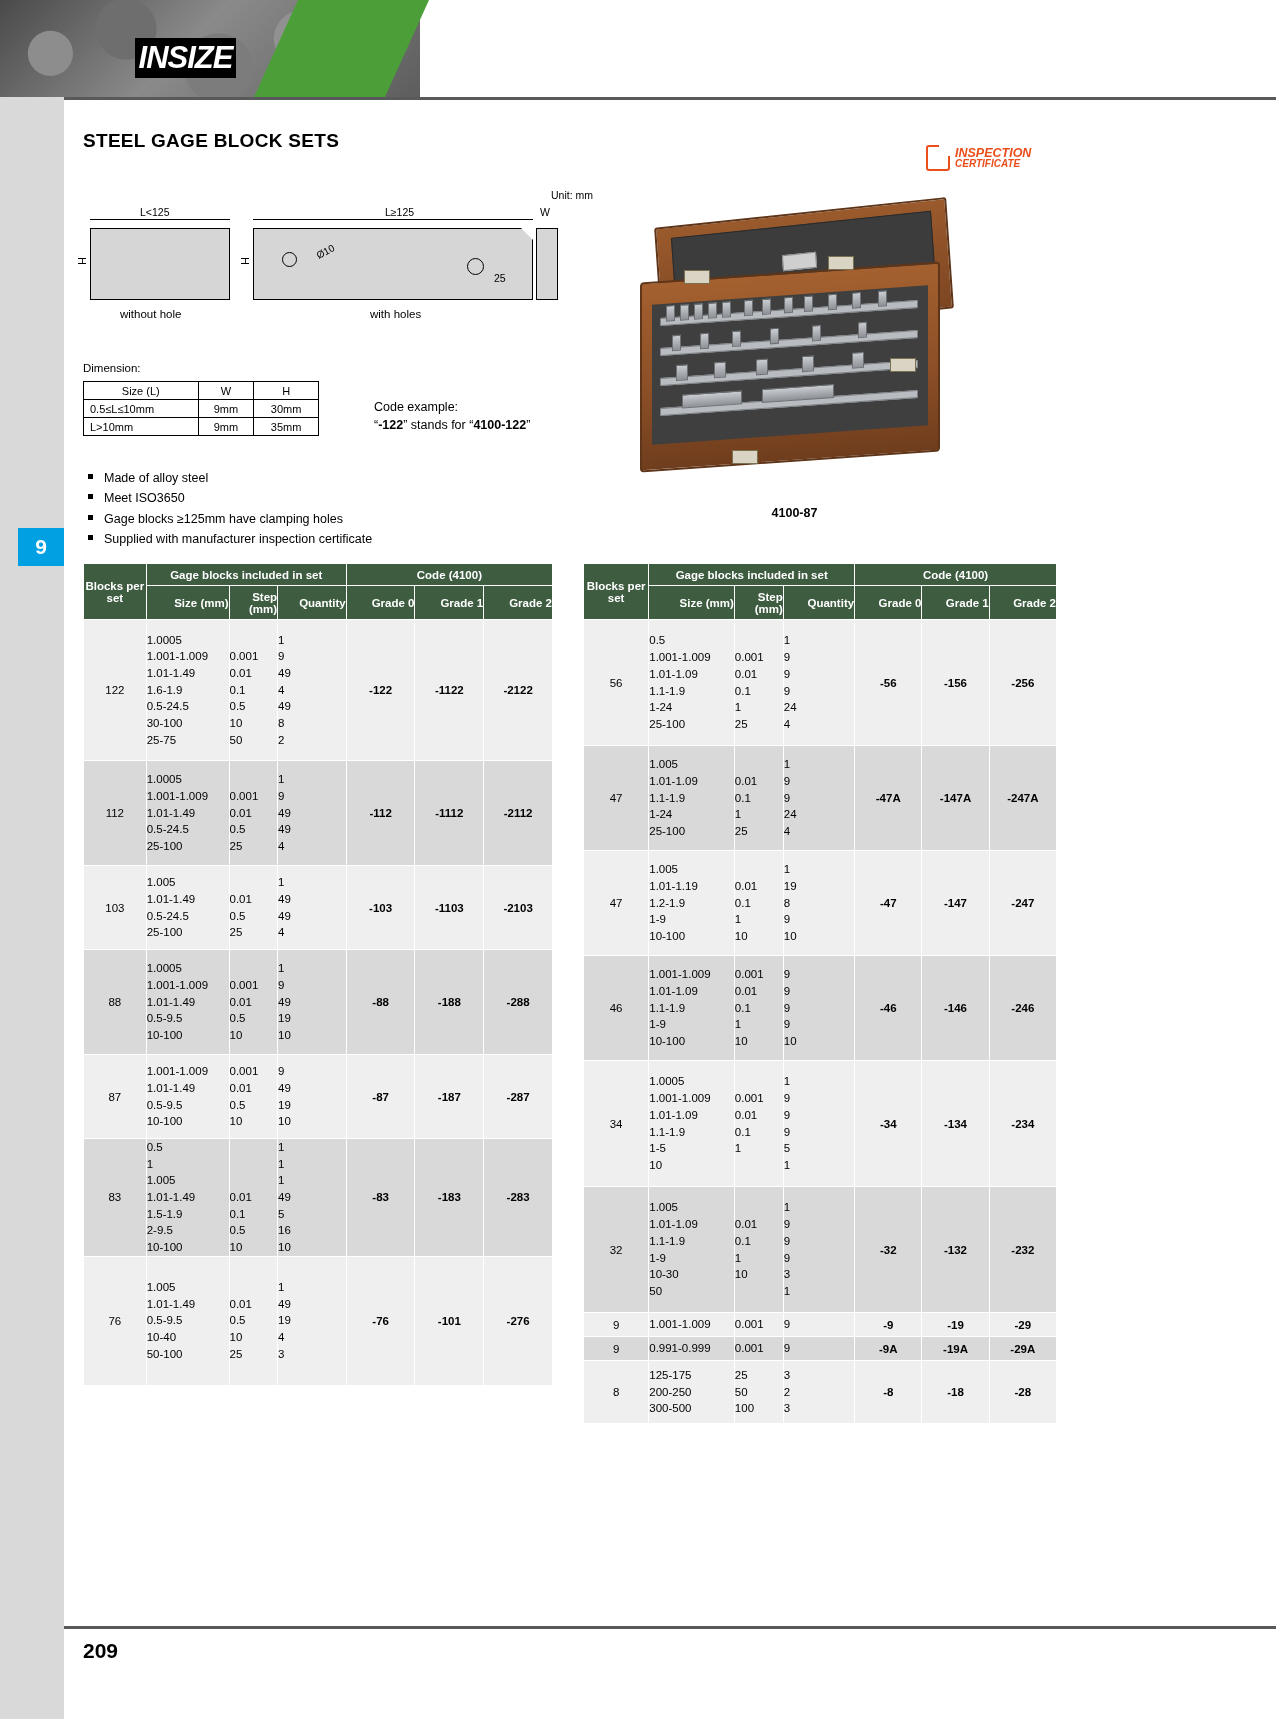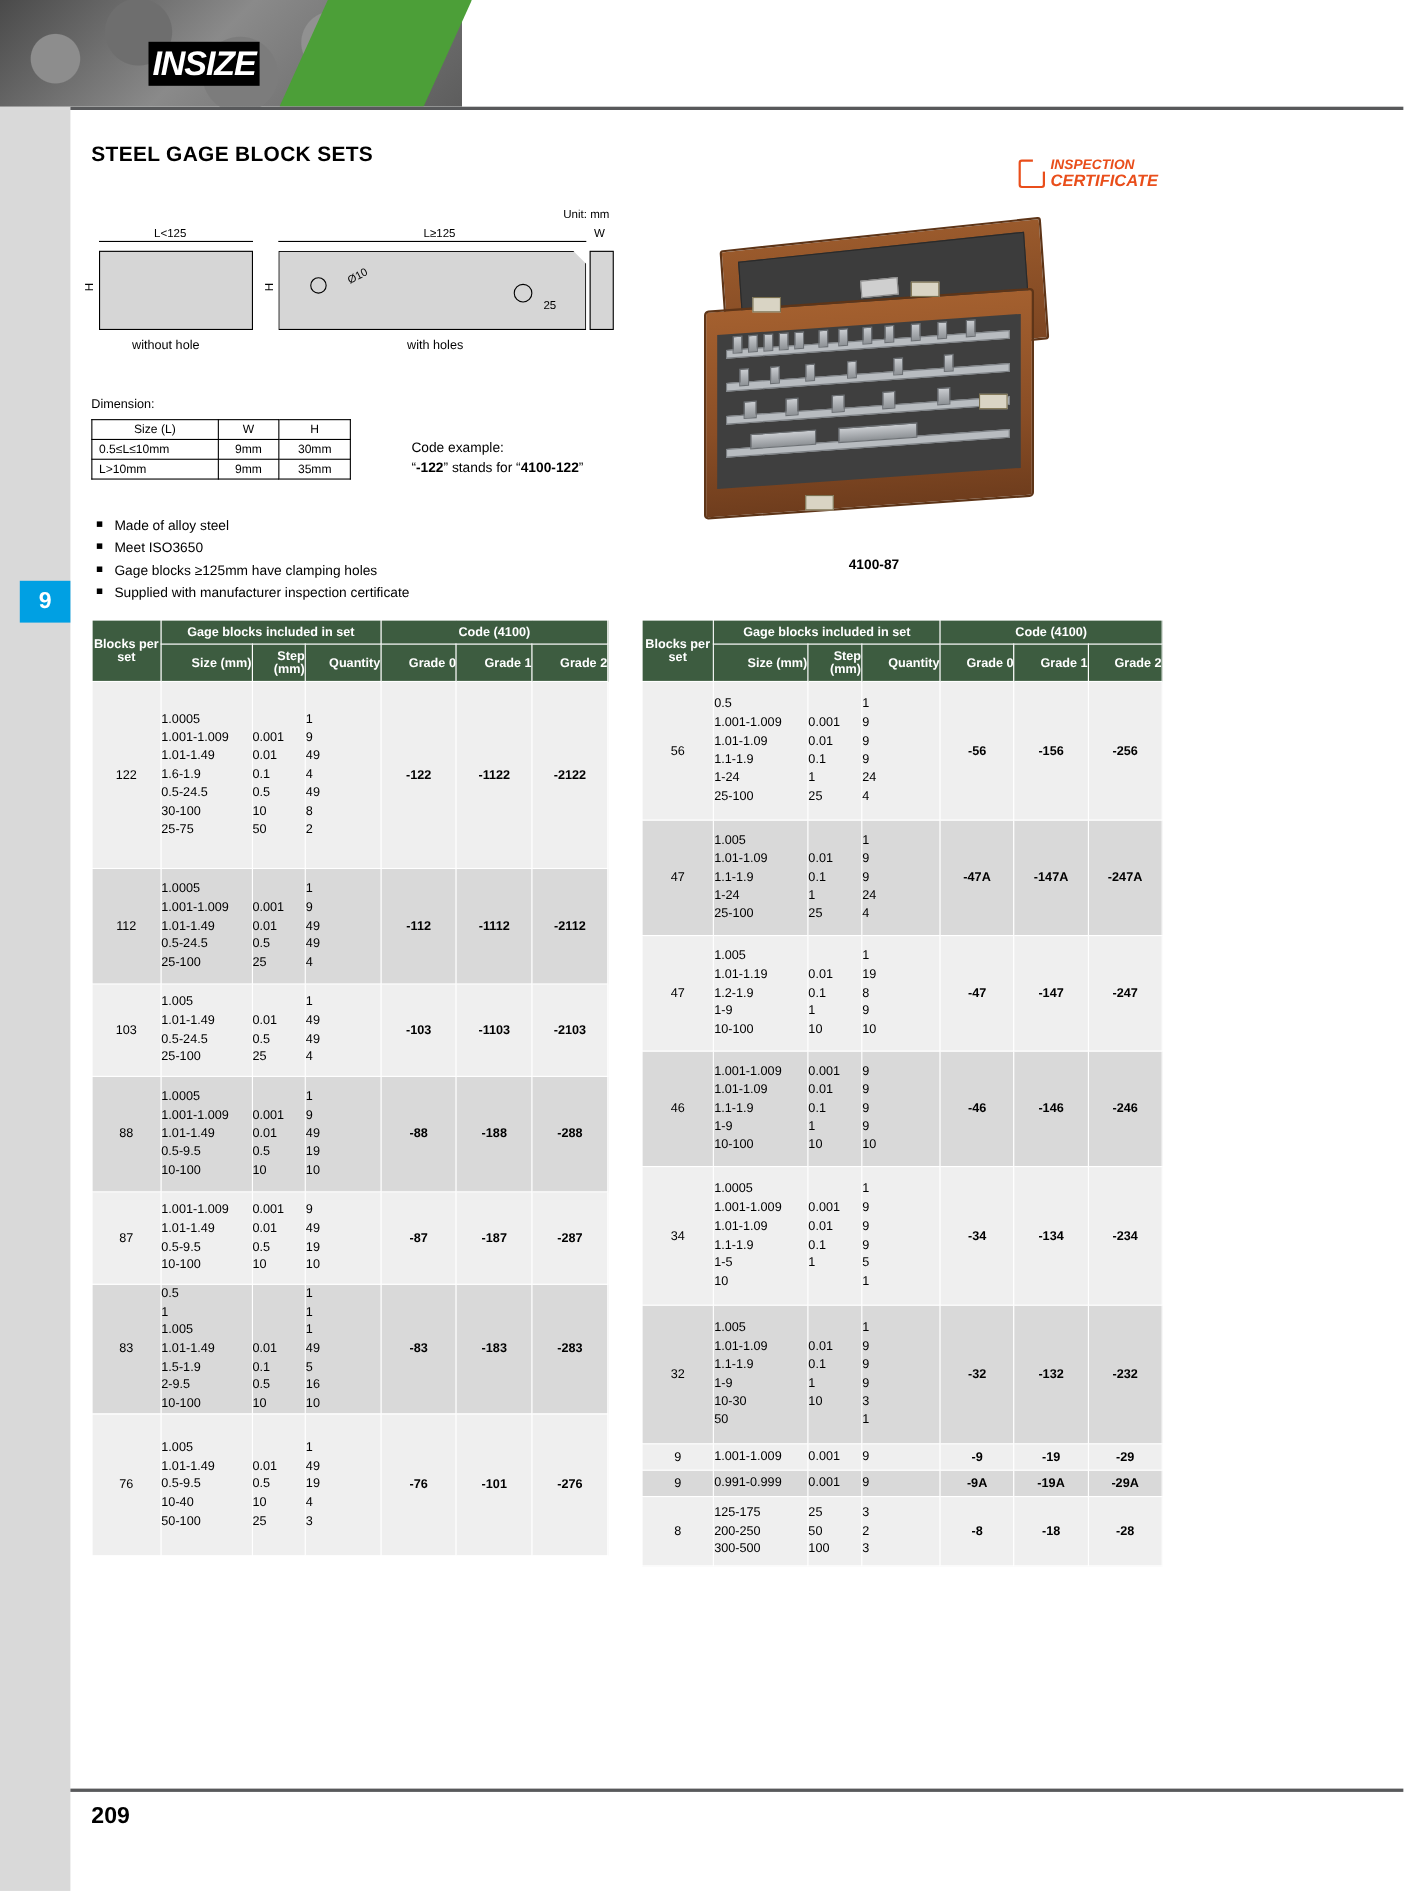--- a/index.html
+++ b/index.html
@@ -72,24 +72,24 @@
   }
   .insp-icon:after {
     content:""; position:absolute; right:-3px; top:-3px; width:12px; height:12px;
     background:#fff;
   }
   .insp-text { line-height:1.0; }
   .insp-text div:first-child {
     font-size:12.5px; font-weight:bold; font-style:italic; color:#e94e1b;
   }
   .insp-text div:last-child {
-    font-size:15px; font-weight:bold; font-style:italic; color:#e94e1b;
-  }
-  
-  .unit-label { position:absolute; left:488px; top:189px; font-size:10.5px;padding-left:24px; }
+    font-size:10px; font-weight:bold; font-style:italic; color:#e94e1b;
+  }
+  
+  .unit-label { position:absolute; left:527px; top:189px; font-size:10.5px;padding-left:24px; }
   .dwg1 {
     position:absolute; left:90px; top:228px; width:140px; height:72px;
     background:#d6d6d6; border:1px solid #000;
   }
   .dwg1-top-line { position:absolute; left:90px; top:219px; width:140px; height:1px; background:#000; }
   .dwg1-label { position:absolute; left:140px; top:206px; font-size:10.5px; }
   .dwg1-h { position:absolute; left:78px; top:255px; font-size:10.5px; transform:rotate(-90deg); }
   .cap1 { position:absolute; left:120px; top:308px; font-size:11.5px; }
 
   .dwg2 {
@@ -336,21 +336,21 @@
       <th class="hdr-dark2" style="width:82px; height:34px;">Size (mm)</th>
       <th class="hdr-dark2" style="width:48px;">Step (mm)</th>
       <th class="hdr-dark2" style="width:68px;">Quantity</th>
       <th class="hdr-dark2" style="width:68px;">Grade 0</th>
       <th class="hdr-dark2" style="width:68px;">Grade 1</th>
       <th class="hdr-dark2" style="width:68px;">Grade 2</th>
     </tr>
   </thead>
   <tbody id="left-body">
       <tr>
-        <td class="body setn cellpad" style="height: 170px;">122</td>
+        <td class="body setn cellpad" style="height: 141px;">122</td>
         <td class="body lines cellpad">1.0005<br>1.001-1.009<br>1.01-1.49<br>1.6-1.9<br>0.5-24.5<br>30-100<br>25-75</td>
         <td class="body lines cellpad">&nbsp;<br>0.001<br>0.01<br>0.1<br>0.5<br>10<br>50</td>
         <td class="body lines cellpad">1<br>9<br>49<br>4<br>49<br>8<br>2</td>
         <td class="body num">-122</td>
         <td class="body num">-1122</td>
         <td class="body num">-2122</td>
       </tr>
       <tr>
         <td class="body alt setn cellpad" style="height: 105px;">112</td>
         <td class="body alt lines cellpad">1.0005<br>1.001-1.009<br>1.01-1.49<br>0.5-24.5<br>25-100</td>

